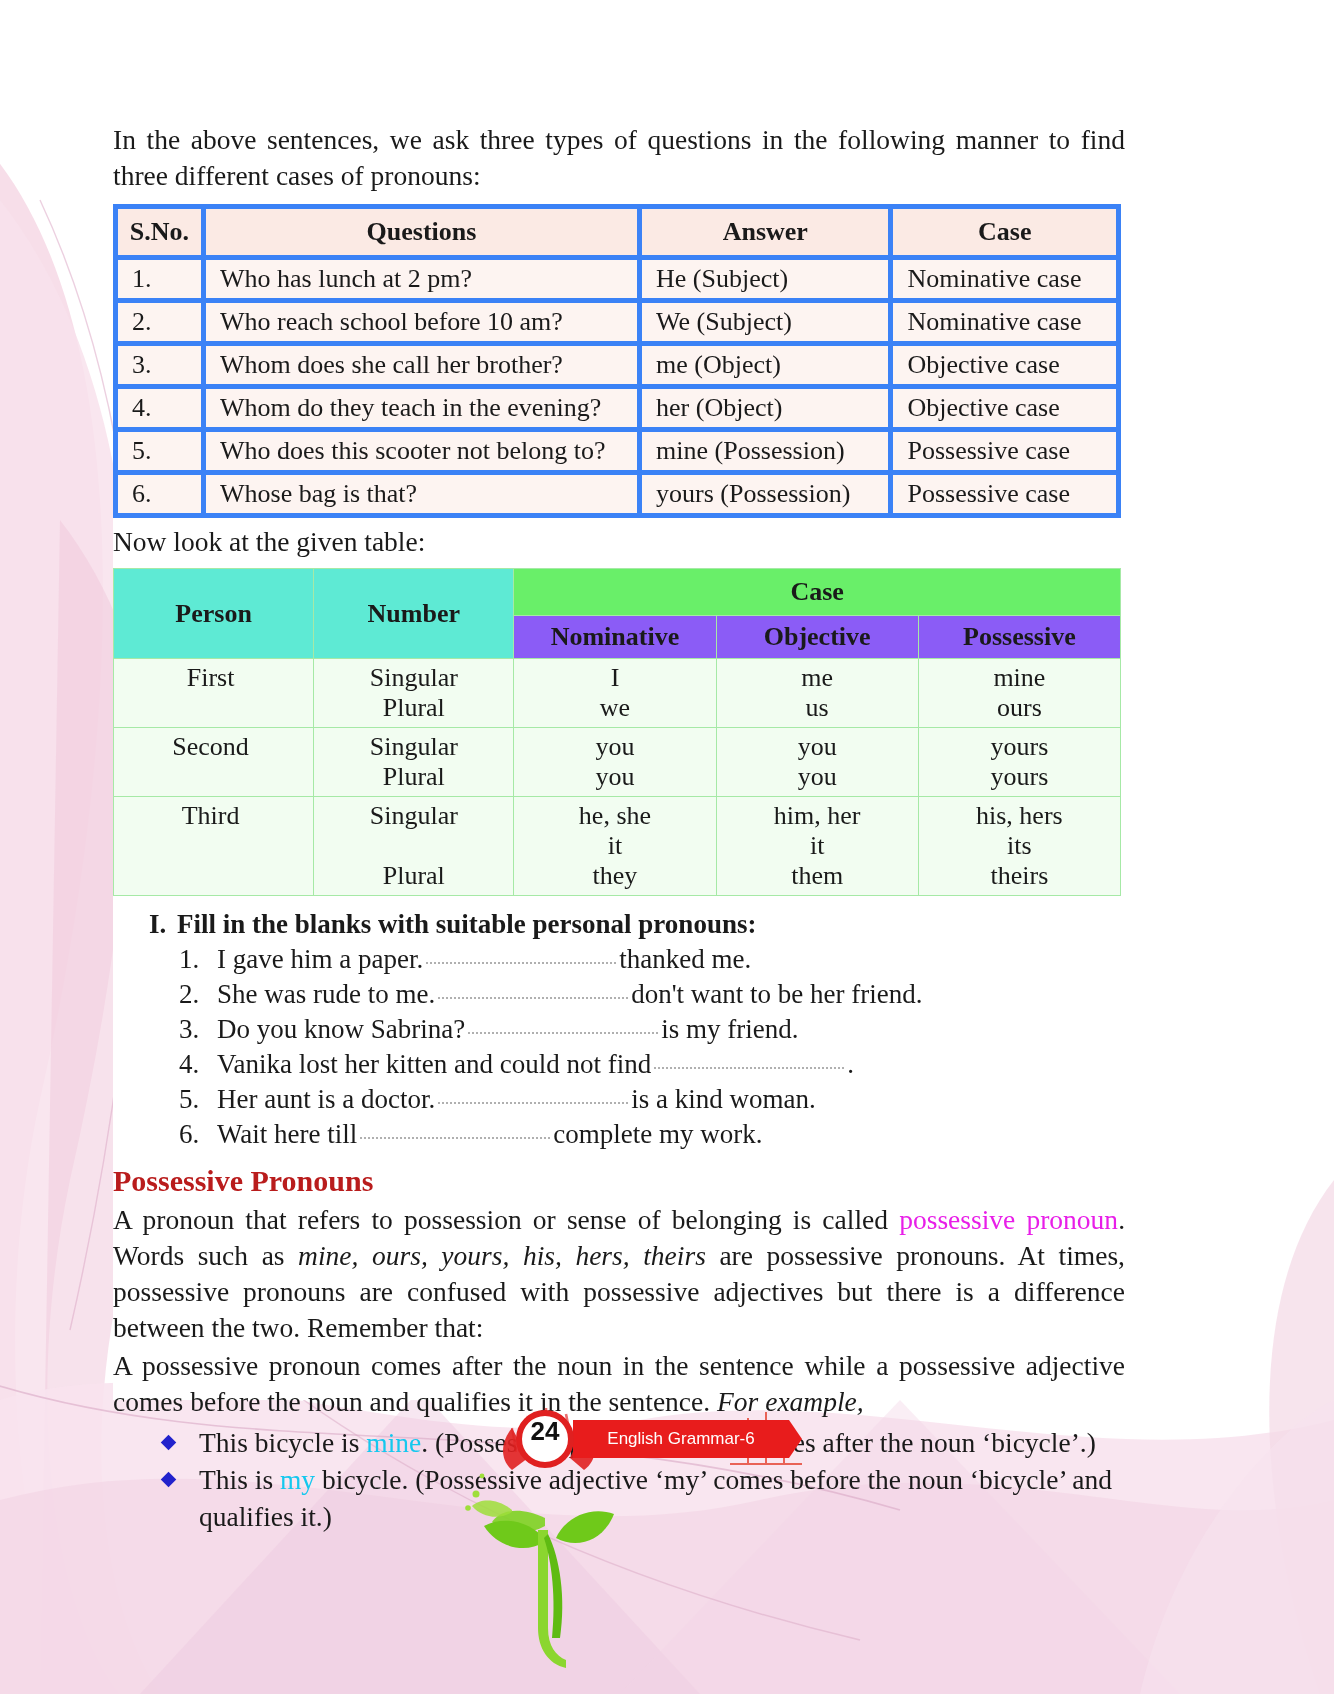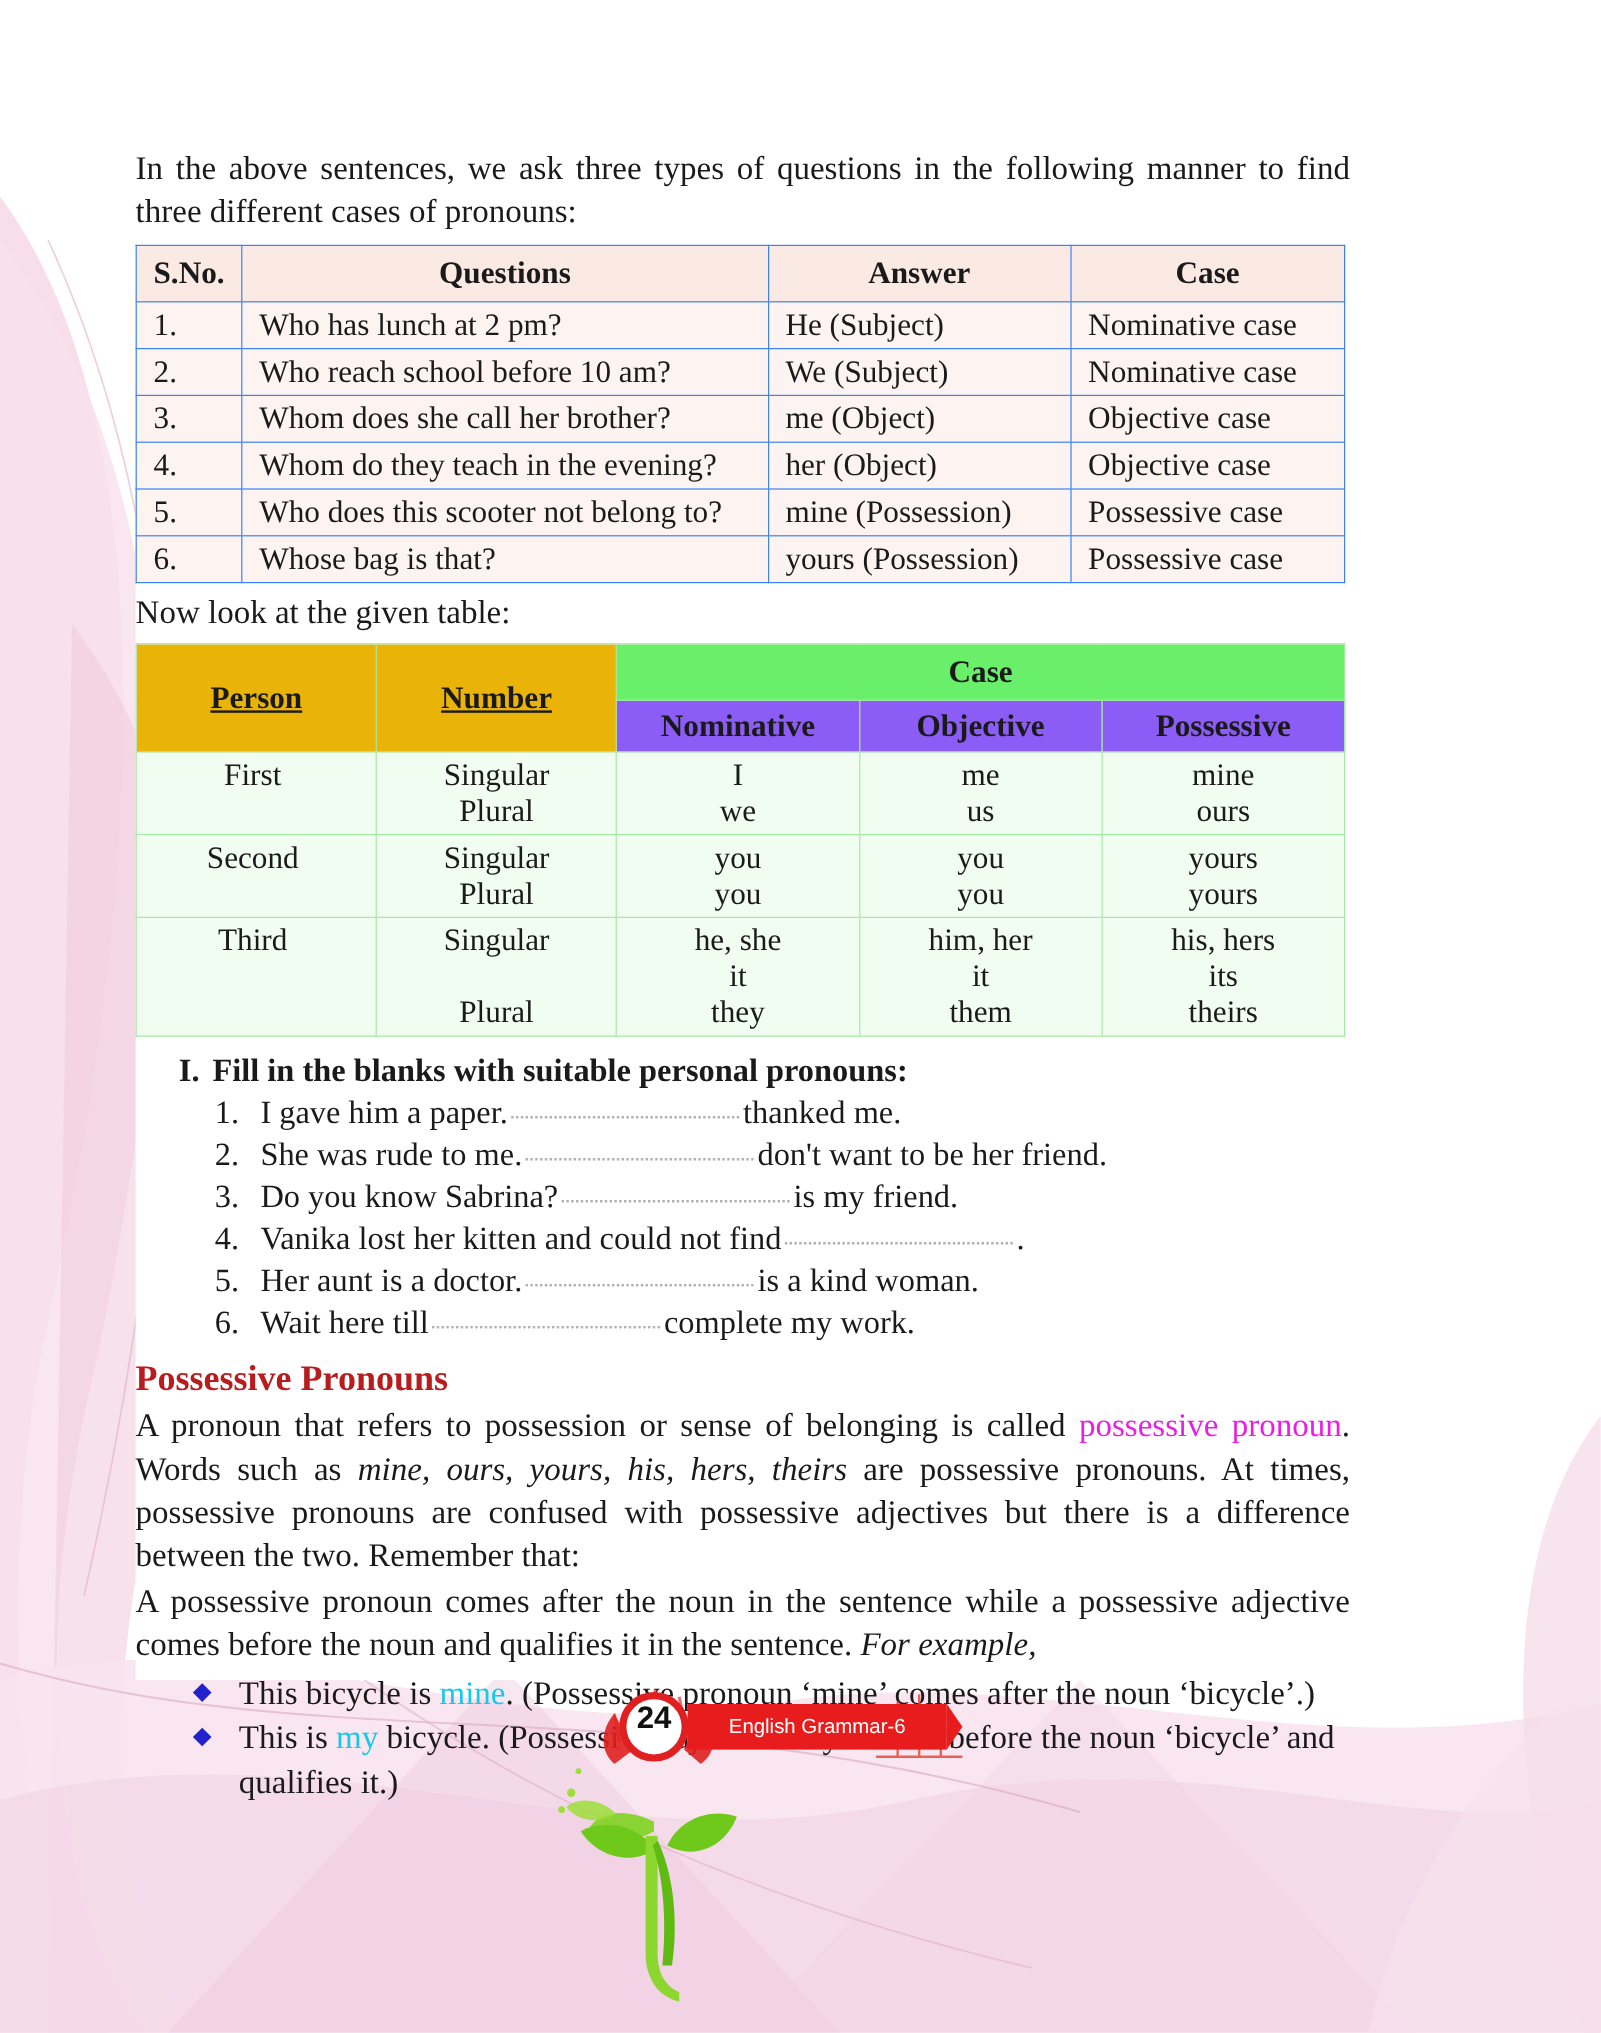--- a/index.html
+++ b/index.html
@@ -58,21 +58,21 @@
 
   
   table.t1 {
     border-collapse: collapse;
     width: 1008px;
     margin-top: 10px;
     background: #fdf4f1;
     border: 1px solid #f0c9b9;
   }
   table.t1 th, table.t1 td {
-    border: 1px solid #3b82f6;
+    border: 5px solid #3b82f6;
     font-size: 26px;
     color: #1a1a1a;
     padding: 4px 10px;
     line-height: 30px;
   }
   table.t1 thead th {
     background: #fbeae4;
     text-align: center;
     font-weight: bold;
     padding: 8px 10px;
@@ -99,22 +99,21 @@
     font-weight: bold;
     text-align: center;
     background: #8b5cf6;
     padding: 6px 4px;
   }
   table.t2 th.caseband {
     background: #69ef69;
     padding: 8px 4px;
   }
   table.t2 th.pn {
-    background: #eab308;
-    text-decoration: underline;
+    background: #5eead4;
   }
   table.t2 td {
     background: #f2fdf1;
     text-align: center;
     padding: 4px 6px;
     vertical-align: top;
   }
   table.t2 td.person {
     text-align: center;
     padding-left: 0;

